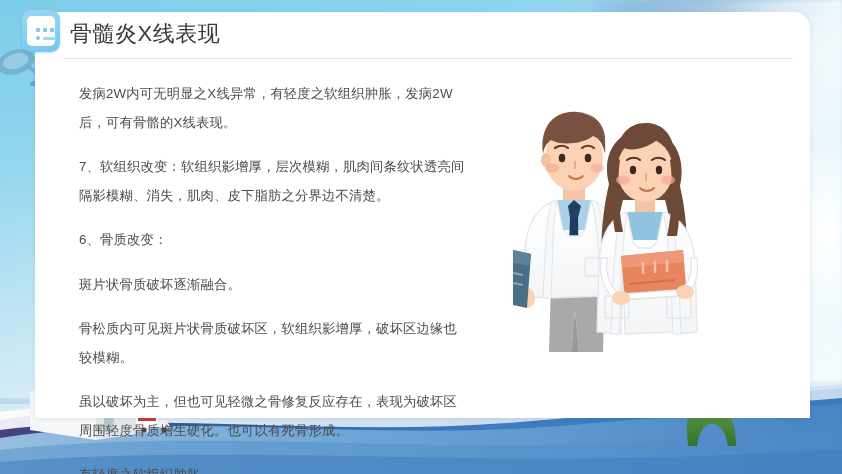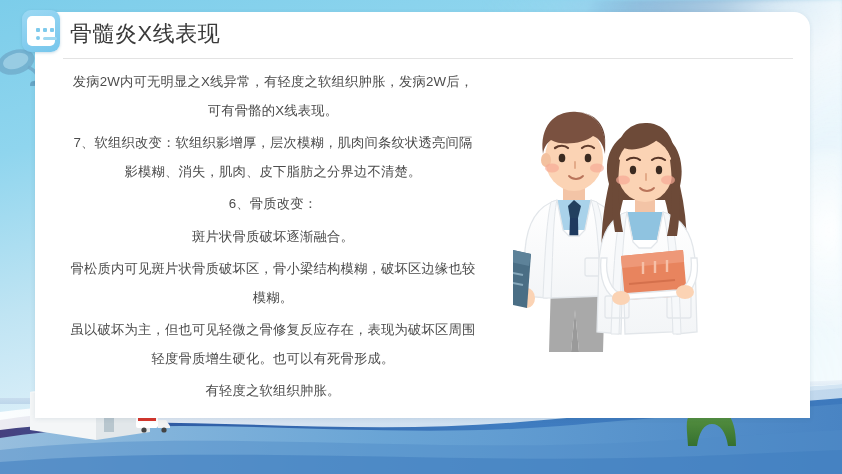--- a/index.html
+++ b/index.html
@@ -7,21 +7,20 @@
     padding: 0;
     background: #ffffff;
   }
   #slide {
     position: relative;
     width: 842px;
     height: 474px;
     overflow: hidden;
     font-family: "Liberation Sans", "DejaVu Sans", sans-serif;
     background: #fef9c3;
-    text-align: center;
   }
 
   
   .bg-base {
     position: absolute;
     inset: 0;
     background: linear-gradient(165deg, #7ccdea 0%, #8fd5ee 22%, #bfe4f3 45%, #e8f4fb 70%, #f4fafd 100%);
   }
   
   .bg-photo-top {
@@ -138,21 +137,21 @@
   .body-text {
     position: absolute;
     left: 28px;
     top: 52px;
     width: 420px;
     font-size: 13.3px;
     line-height: 28.5px;
     color: #4c4c4c;
     letter-spacing: 0.2px;
   }
-  .body-text p { margin: 4px; }
+  .body-text p { margin: 16px; }
 
   
   .doctors {
     position: absolute;
     left: 478px;
     top: 88px;
     width: 232px;
     height: 252px;
   }
 </style>
@@ -258,21 +257,21 @@
       </div>
       <div class="title">骨髓炎X线表现</div>
       <div class="title-rule"></div>
     </div>
 
     <div class="body-text">
       <p>发病2W内可无明显之X线异常，有轻度之软组织肿胀，发病2W后，可有骨骼的X线表现。</p>
       <p>7、软组织改变：软组织影增厚，层次模糊，肌肉间条纹状透亮间隔影模糊、消失，肌肉、皮下脂肪之分界边不清楚。</p>
       <p>6、骨质改变：</p>
       <p>斑片状骨质破坏逐渐融合。</p>
-      <p>骨松质内可见斑片状骨质破坏区，骨小梁结构模糊，破坏区边缘也较模糊。</p>
+      <p>骨松质内可见斑片状骨质破坏区，软组织影增厚，破坏区边缘也较模糊。</p>
       <p>虽以破坏为主，但也可见轻微之骨修复反应存在，表现为破坏区周围轻度骨质增生硬化。也可以有死骨形成。</p>
       <p>有轻度之软组织肿胀。</p>
     </div>
 
     <div class="doctors">
       <svg width="232" height="252" viewBox="0 0 232 252">
         <defs>
           <linearGradient id="coatG" x1="0" y1="0" x2="0" y2="1">
             <stop offset="0%" stop-color="#ffffff"></stop>
             <stop offset="100%" stop-color="#f3f5f7"></stop>

